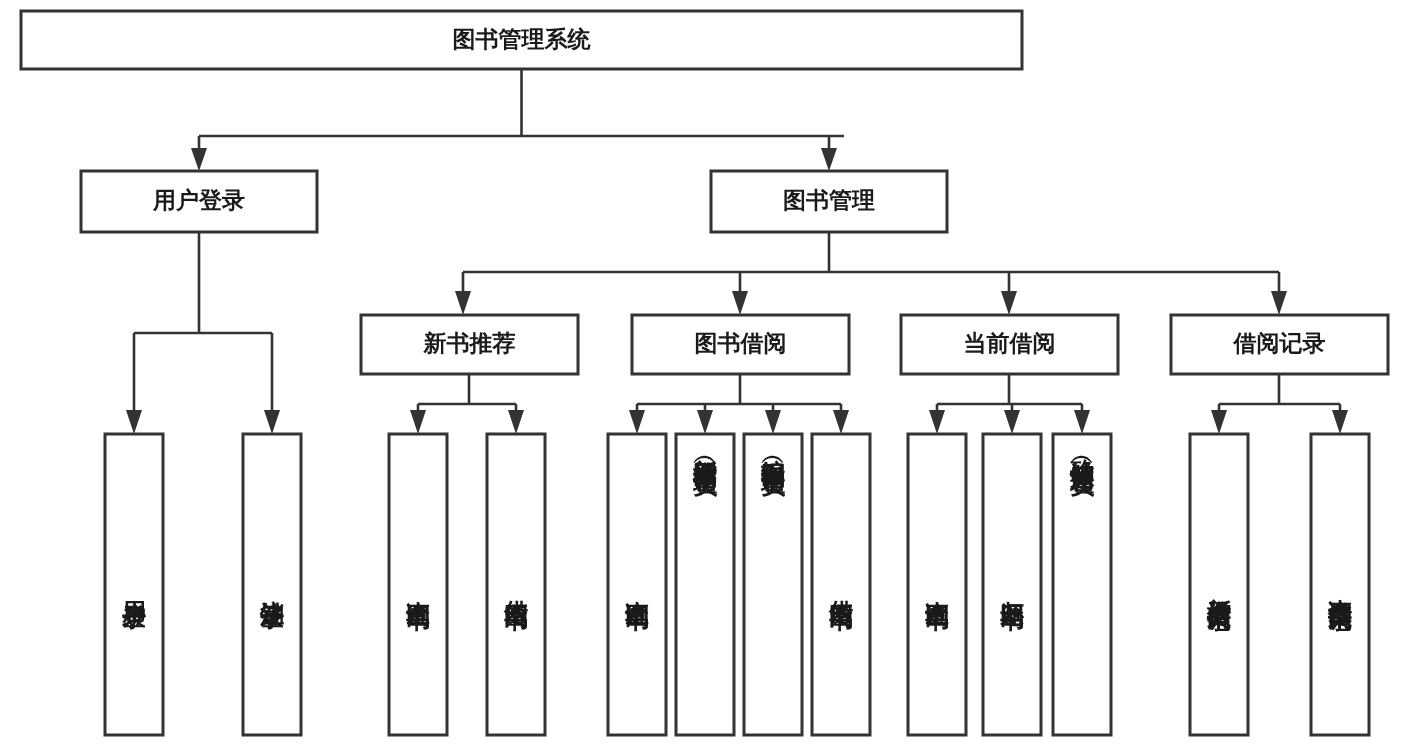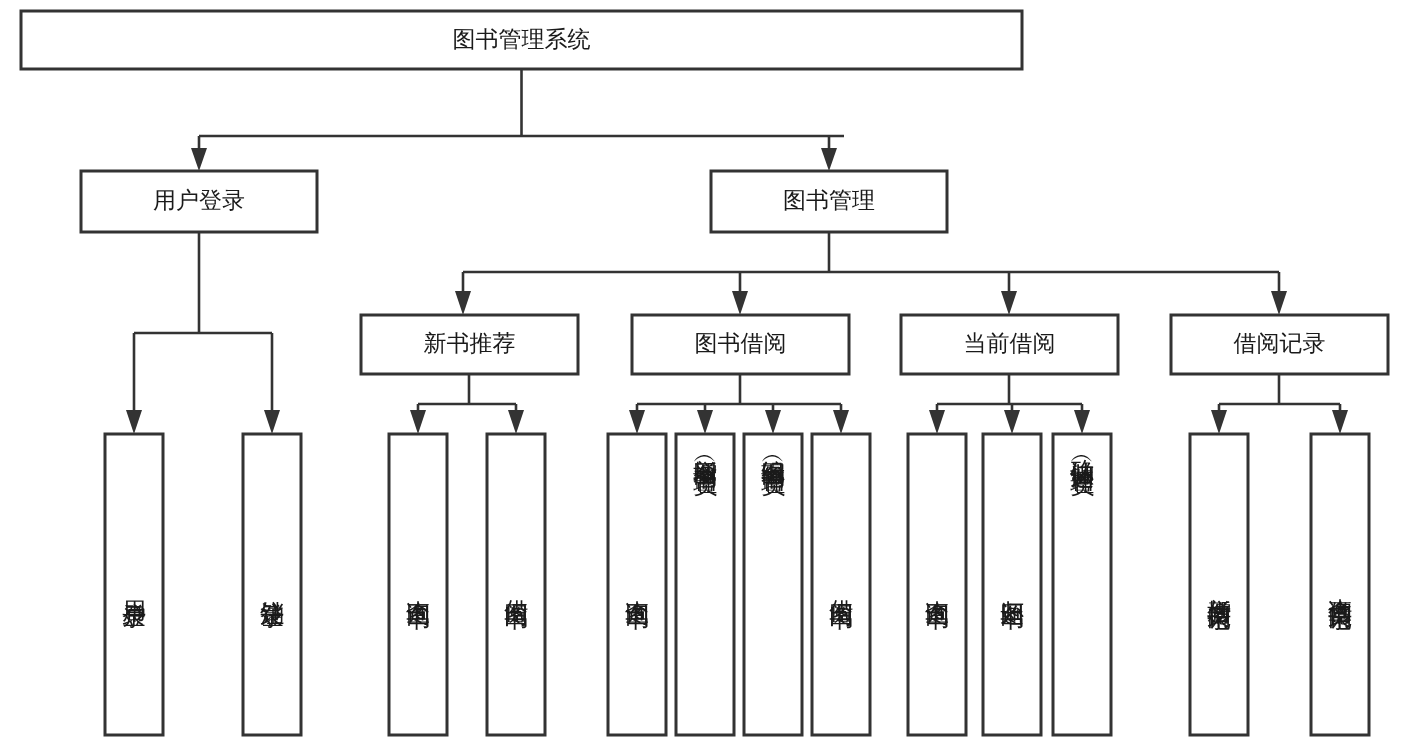--- a/index.html
+++ b/index.html
@@ -11,20 +11,21 @@
     width: 1405px;
     height: 747px;
     font-family: "Liberation Sans", "DejaVu Sans", sans-serif;
     overflow: hidden;
   }
   #diagram-root {
     position: relative;
     width: 1405px;
     height: 599px;
     background: #ffffff;
+    font-weight: bold;
   }
   svg.diagram-canvas {
     position: absolute;
     top: 0;
     left: 0;
     width: 1405px;
     height: 747px;
     display: block;
   }
   .node-box {

